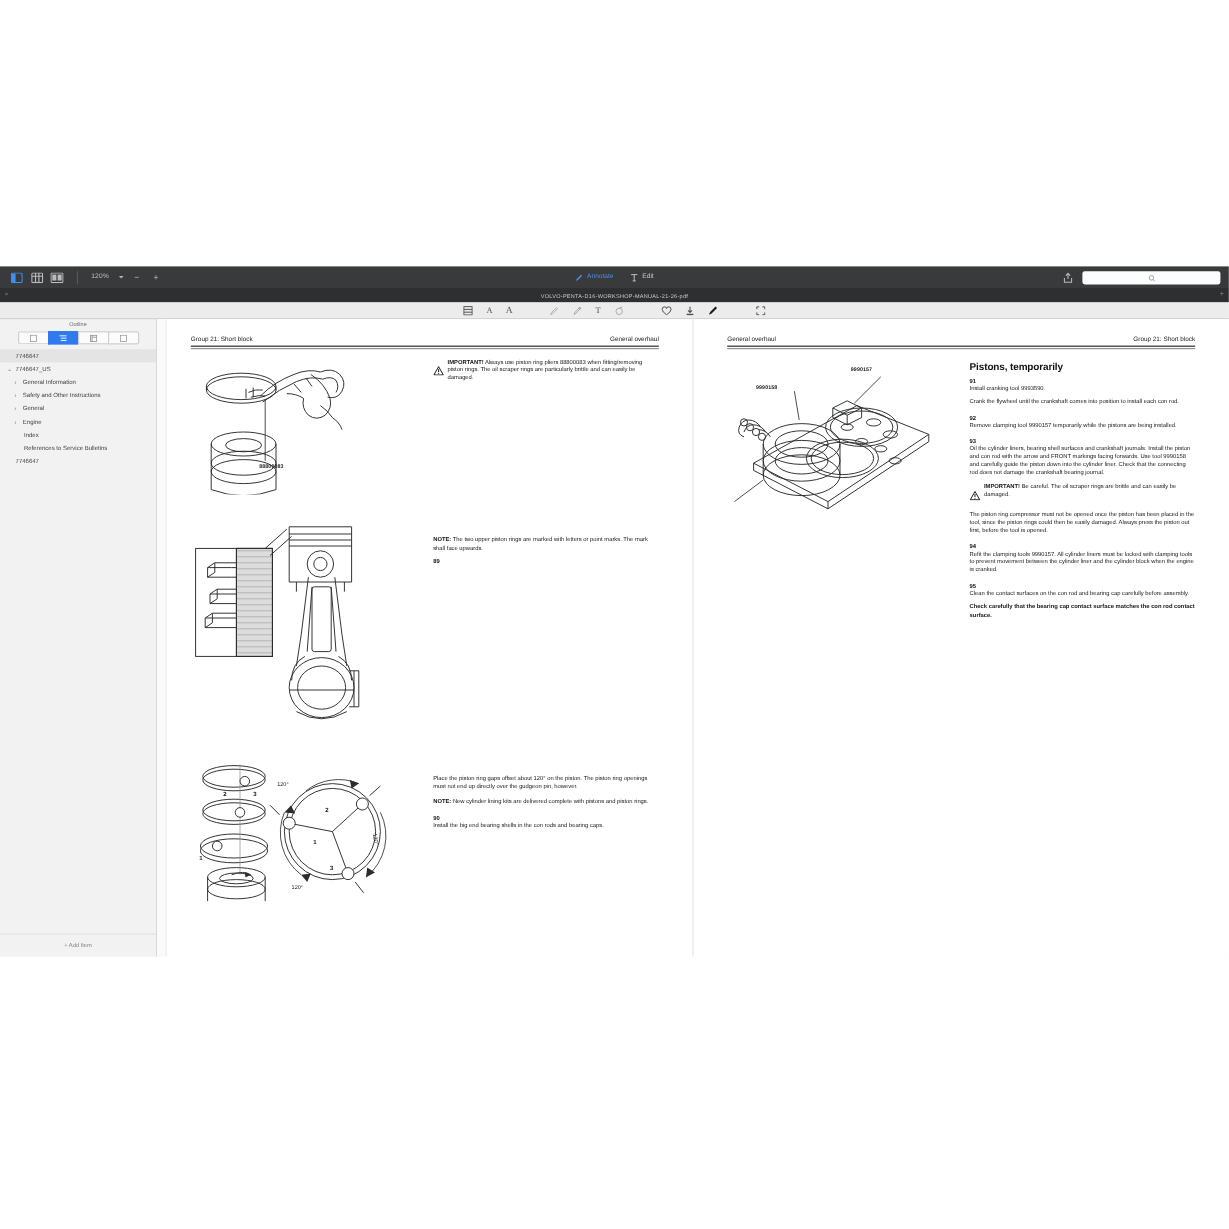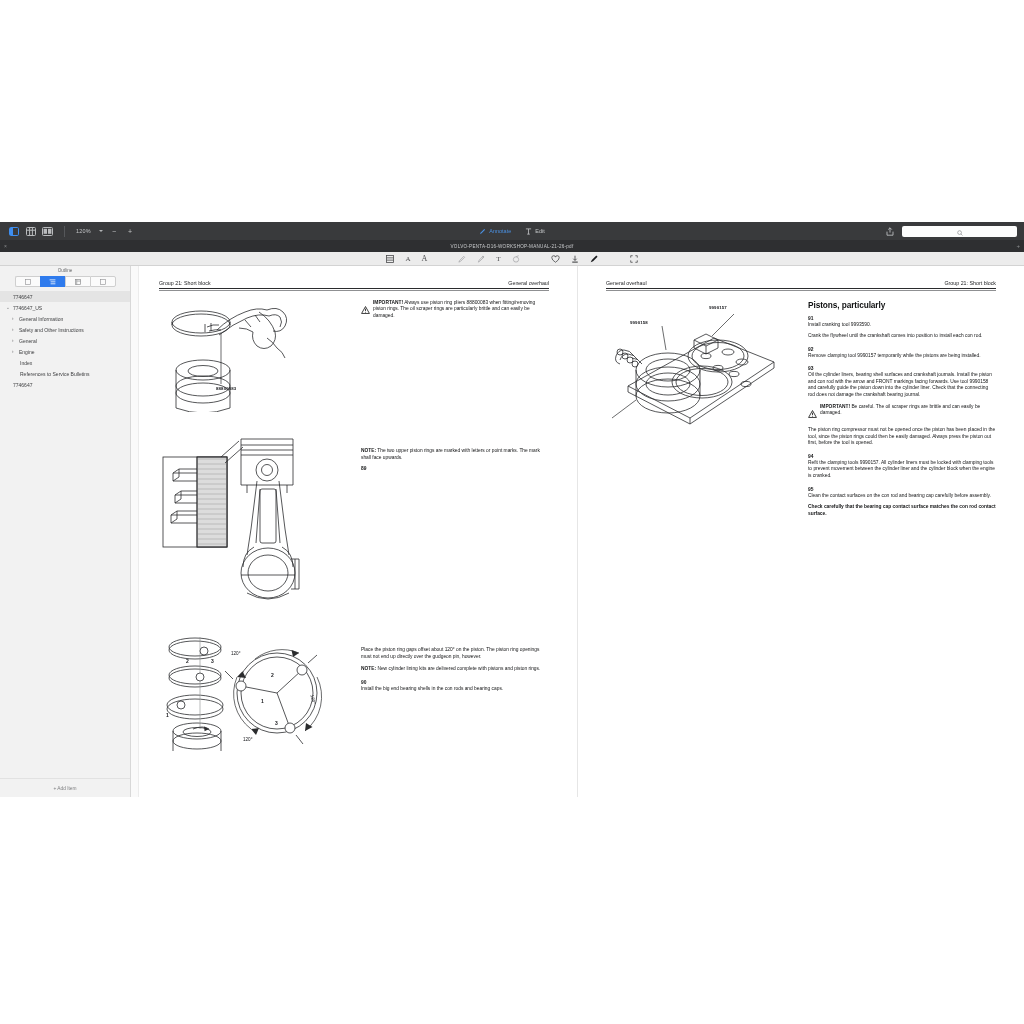--- a/index.html
+++ b/index.html
@@ -526,21 +526,21 @@
                   <path d="M60 50 L56 26" stroke-width="0.7"></path>
                   <path d="M30 100 L6 118" stroke-width="0.7"></path>
                 </g>
               </svg>
               <span class="lbl" style="left:103px;top:5px;">9990157</span>
               <span class="lbl" style="left:24px;top:20px;">9990158</span>
             </div>
           </div>
 
           <div class="colR">
-            <h2 class="sechead">Pistons, particularly</h2>
+            <h2 class="sechead">Pistons, temporarily</h2>
 
             <p class="num">91</p>
             <p class="t">Install cranking tool 9993590.</p>
             <p class="t">Crank the flywheel until the crankshaft comes into position to install each con rod.</p>
 
             <p class="num" style="margin-top:7px;">92</p>
             <p class="t">Remove clamping tool 9990157 temporarily while the pistons are being installed.</p>
 
             <p class="num" style="margin-top:7px;">93</p>
             <p class="t">Oil the cylinder liners, bearing shell surfaces and crankshaft journals. Install the piston and con rod with the arrow and FRONT markings facing forwards. Use tool 9990158 and carefully guide the piston down into the cylinder liner. Check that the connecting rod does not damage the crankshaft bearing journal.</p>

